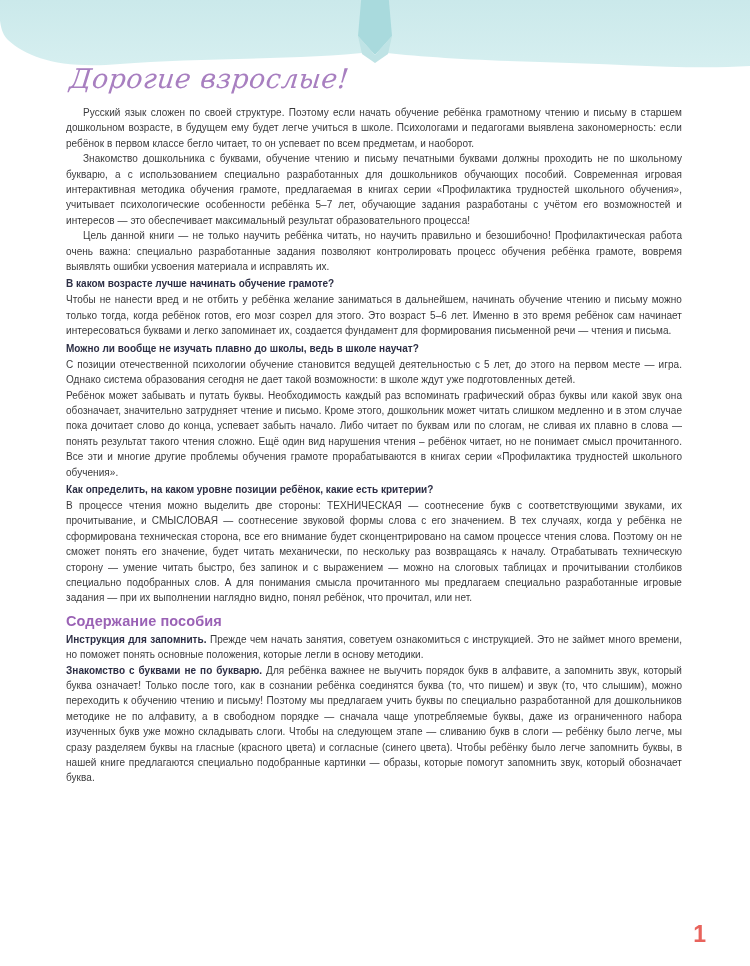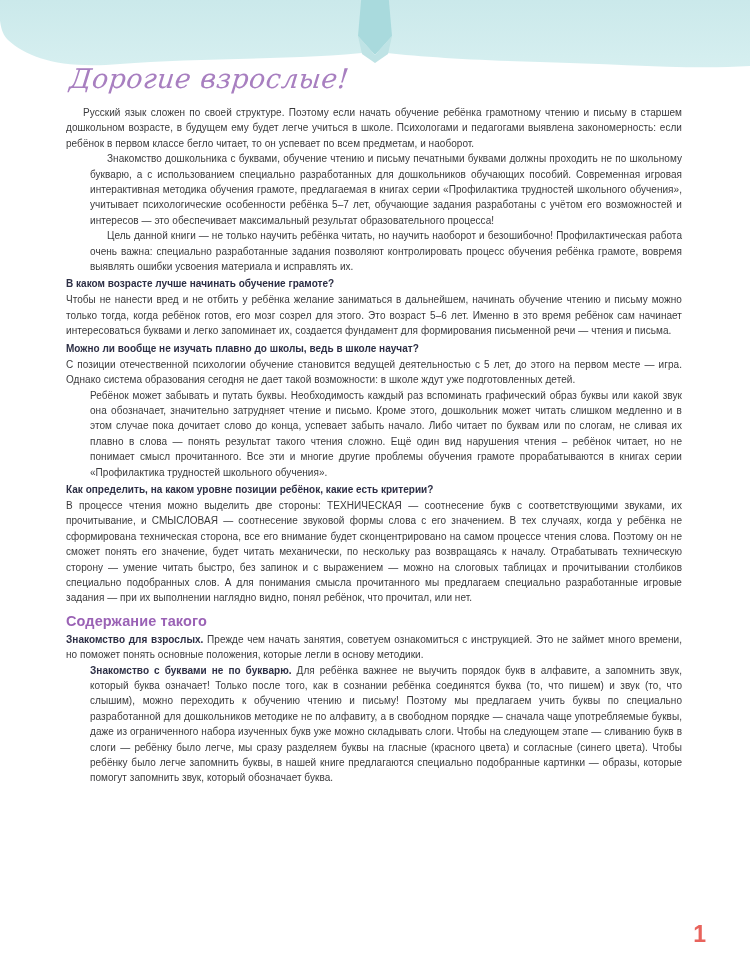--- a/index.html
+++ b/index.html
@@ -61,21 +61,20 @@
     text-indent: 17px;
     letter-spacing: 0.05px;
     -webkit-hyphens: none;
     hyphens: none;
   }
   p.body-par.no-indent {
     text-indent: 0;
   }
   p.body-par + p.body-par {
     margin-top: 0px;
-    margin-left: 24px;
   }
 
   h2.q-head {
     margin: 2px 0 0 0;
     font-size: 10px;
     line-height: 16px;
     font-weight: bold;
     color: #2d2f45;
     letter-spacing: 0.02px;
   }
@@ -125,36 +124,36 @@
 
     <path d="M358,36 L375,55 L392,36 L388,54 L375,63 L362,54 Z" fill="#bfe3e5"></path>
   </svg>
 
   <div class="content">
 
     <h1 class="doc-title">Дорогие взрослые!</h1>
 
     <p class="body-par">Русский язык сложен по своей структуре. Поэтому если начать обучение ребёнка грамотному чтению и письму в старшем дошкольном возрасте, в будущем ему будет легче учиться в школе. Психологами и педагогами выявлена закономерность: если ребёнок в первом классе бегло читает, то он успевает по всем предметам, и наоборот.</p>
     <p class="body-par">Знакомство дошкольника с буквами, обучение чтению и письму печатными буквами должны проходить не по школьному букварю, а с использованием специально разработанных для дошкольников обучающих пособий. Современная игровая интерактивная методика обучения грамоте, предлагаемая в книгах серии «Профилактика трудностей школьного обучения», учитывает психологические особенности ребёнка 5–7 лет, обучающие задания разработаны с учётом его возможностей и интересов — это обеспечивает максимальный результат образовательного процесса!</p>
-    <p class="body-par">Цель данной книги — не только научить ребёнка читать, но научить наоборот и безошибочно! Профилактическая работа очень важна: специально разработанные задания позволяют контролировать процесс обучения ребёнка грамоте, вовремя выявлять ошибки усвоения материала и исправлять их.</p>
+    <p class="body-par">Цель данной книги — не только научить ребёнка читать, но научить правильно и безошибочно! Профилактическая работа очень важна: специально разработанные задания позволяют контролировать процесс обучения ребёнка грамоте, вовремя выявлять ошибки усвоения материала и исправлять их.</p>
 
     <h2 class="q-head">В каком возрасте лучше начинать обучение грамоте?</h2>
     <p class="body-par no-indent">Чтобы не нанести вред и не отбить у ребёнка желание заниматься в дальнейшем, начинать обучение чтению и письму можно только тогда, когда ребёнок готов, его мозг созрел для этого. Это возраст 5–6 лет. Именно в это время ребёнок сам начинает интересоваться буквами и легко запоминает их, создается фундамент для формирования письменной речи — чтения и письма.</p>
 
     <h2 class="q-head">Можно ли вообще не изучать плавно до школы, ведь в школе научат?</h2>
     <p class="body-par no-indent">С позиции отечественной психологии обучение становится ведущей деятельностью с 5 лет, до этого на первом месте — игра. Однако система образования сегодня не дает такой возможности: в школе ждут уже подготовленных детей.</p>
 
     <p class="body-par no-indent">Ребёнок может забывать и путать буквы. Необходимость каждый раз вспоминать графический образ буквы или какой звук она обозначает, значительно затрудняет чтение и письмо. Кроме этого, дошкольник может читать слишком медленно и в этом случае пока дочитает слово до конца, успевает забыть начало. Либо читает по буквам или по слогам, не сливая их плавно в слова — понять результат такого чтения сложно. Ещё один вид нарушения чтения – ребёнок читает, но не понимает смысл прочитанного. Все эти и многие другие проблемы обучения грамоте прорабатываются в книгах серии «Профилактика трудностей школьного обучения».</p>
 
     <h2 class="q-head">Как определить, на каком уровне позиции ребёнок, какие есть критерии?</h2>
     <p class="body-par no-indent">В процессе чтения можно выделить две стороны: ТЕХНИЧЕСКАЯ — соотнесение букв с соответствующими звуками, их прочитывание, и СМЫСЛОВАЯ — соотнесение звуковой формы слова с его значением. В тех случаях, когда у ребёнка не сформирована техническая сторона, все его внимание будет сконцентрировано на самом процессе чтения слова. Поэтому он не сможет понять его значение, будет читать механически, по нескольку раз возвращаясь к началу. Отрабатывать техническую сторону — умение читать быстро, без запинок и с выражением — можно на слоговых таблицах и прочитывании столбиков специально подобранных слов. А для понимания смысла прочитанного мы предлагаем специально разработанные игровые задания — при их выполнении наглядно видно, понял ребёнок, что прочитал, или нет.</p>
 
-    <h2 class="section-head">Содержание такого</h2>
+    <h2 class="section-head">Содержание пособия</h2>
 
-    <p class="body-par no-indent"><span class="lead-term">Знакомство для взрослых.</span><span> Прежде чем начать занятия, советуем ознакомиться с инструкцией. Это не займет много времени, но поможет понять основные положения, которые легли в основу методики.</span></p>
+    <p class="body-par no-indent"><span class="lead-term">Инструкция для запомнить.</span><span> Прежде чем начать занятия, советуем ознакомиться с инструкцией. Это не займет много времени, но поможет понять основные положения, которые легли в основу методики.</span></p>
 
     <p class="body-par no-indent"><span class="lead-term">Знакомство с буквами не по букварю.</span><span> Для ребёнка важнее не выучить порядок букв в алфавите, а запомнить звук, который буква означает! Только после того, как в сознании ребёнка соединятся буква (то, что пишем) и звук (то, что слышим), можно переходить к обучению чтению и письму! Поэтому мы предлагаем учить буквы по специально разработанной для дошкольников методике не по алфавиту, а в свободном порядке — сначала чаще употребляемые буквы, даже из ограниченного набора изученных букв уже можно складывать слоги. Чтобы на следующем этапе — сливанию букв в слоги — ребёнку было легче, мы сразу разделяем буквы на гласные (красного цвета) и согласные (синего цвета). Чтобы ребёнку было легче запомнить буквы, в нашей книге предлагаются специально подобранные картинки — образы, которые помогут запомнить звук, который обозначает буква.</span></p>
 
   </div>
 
   <div class="page-number">1</div>
 
 </div>
 
 </body></html>

